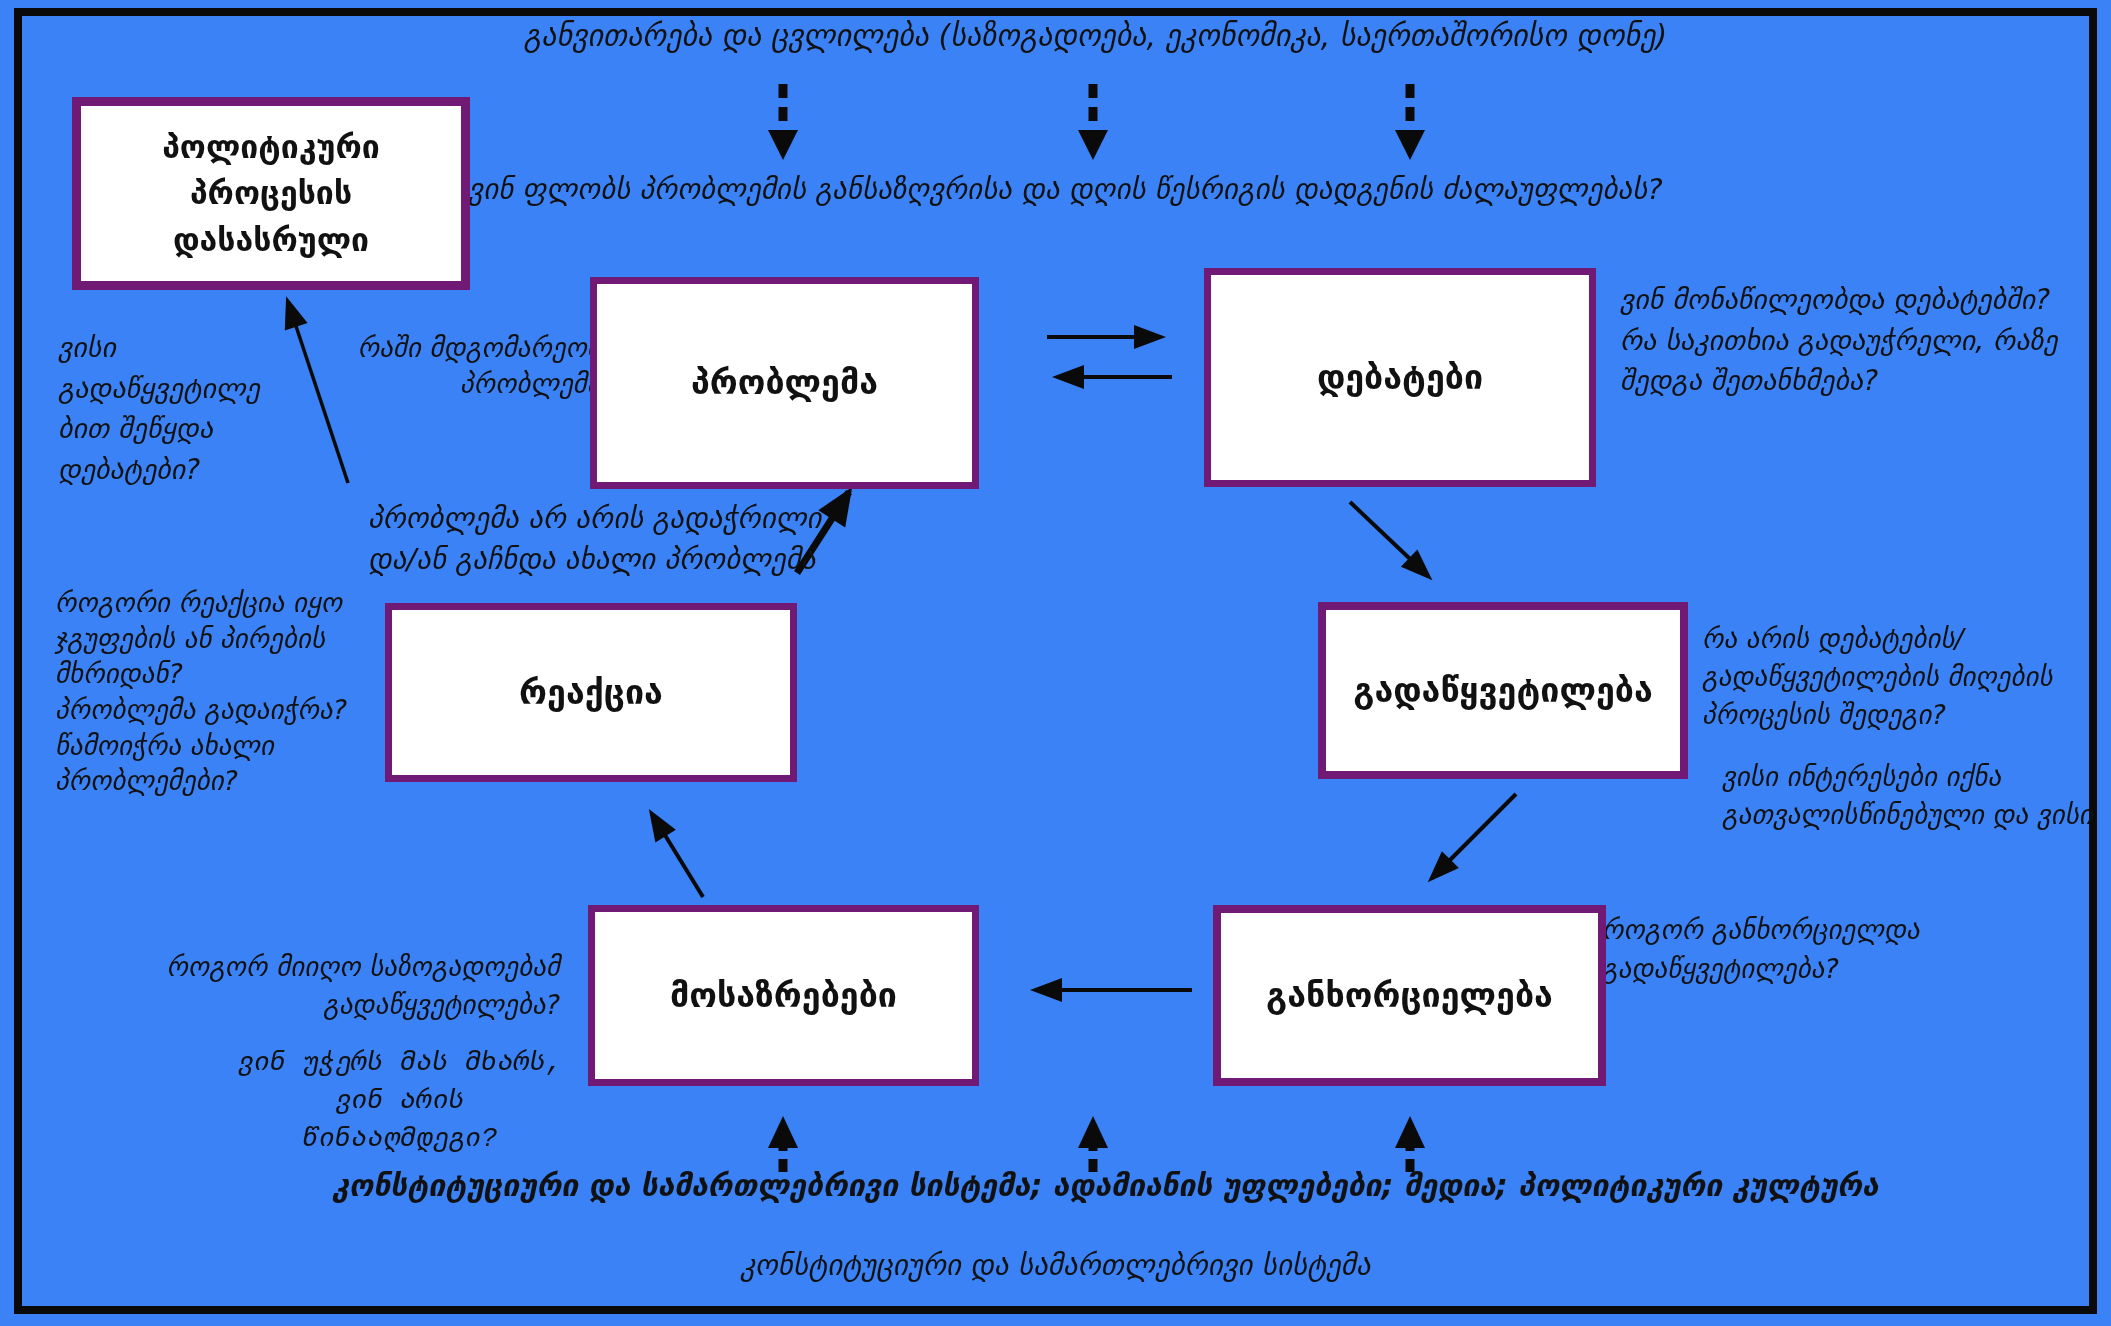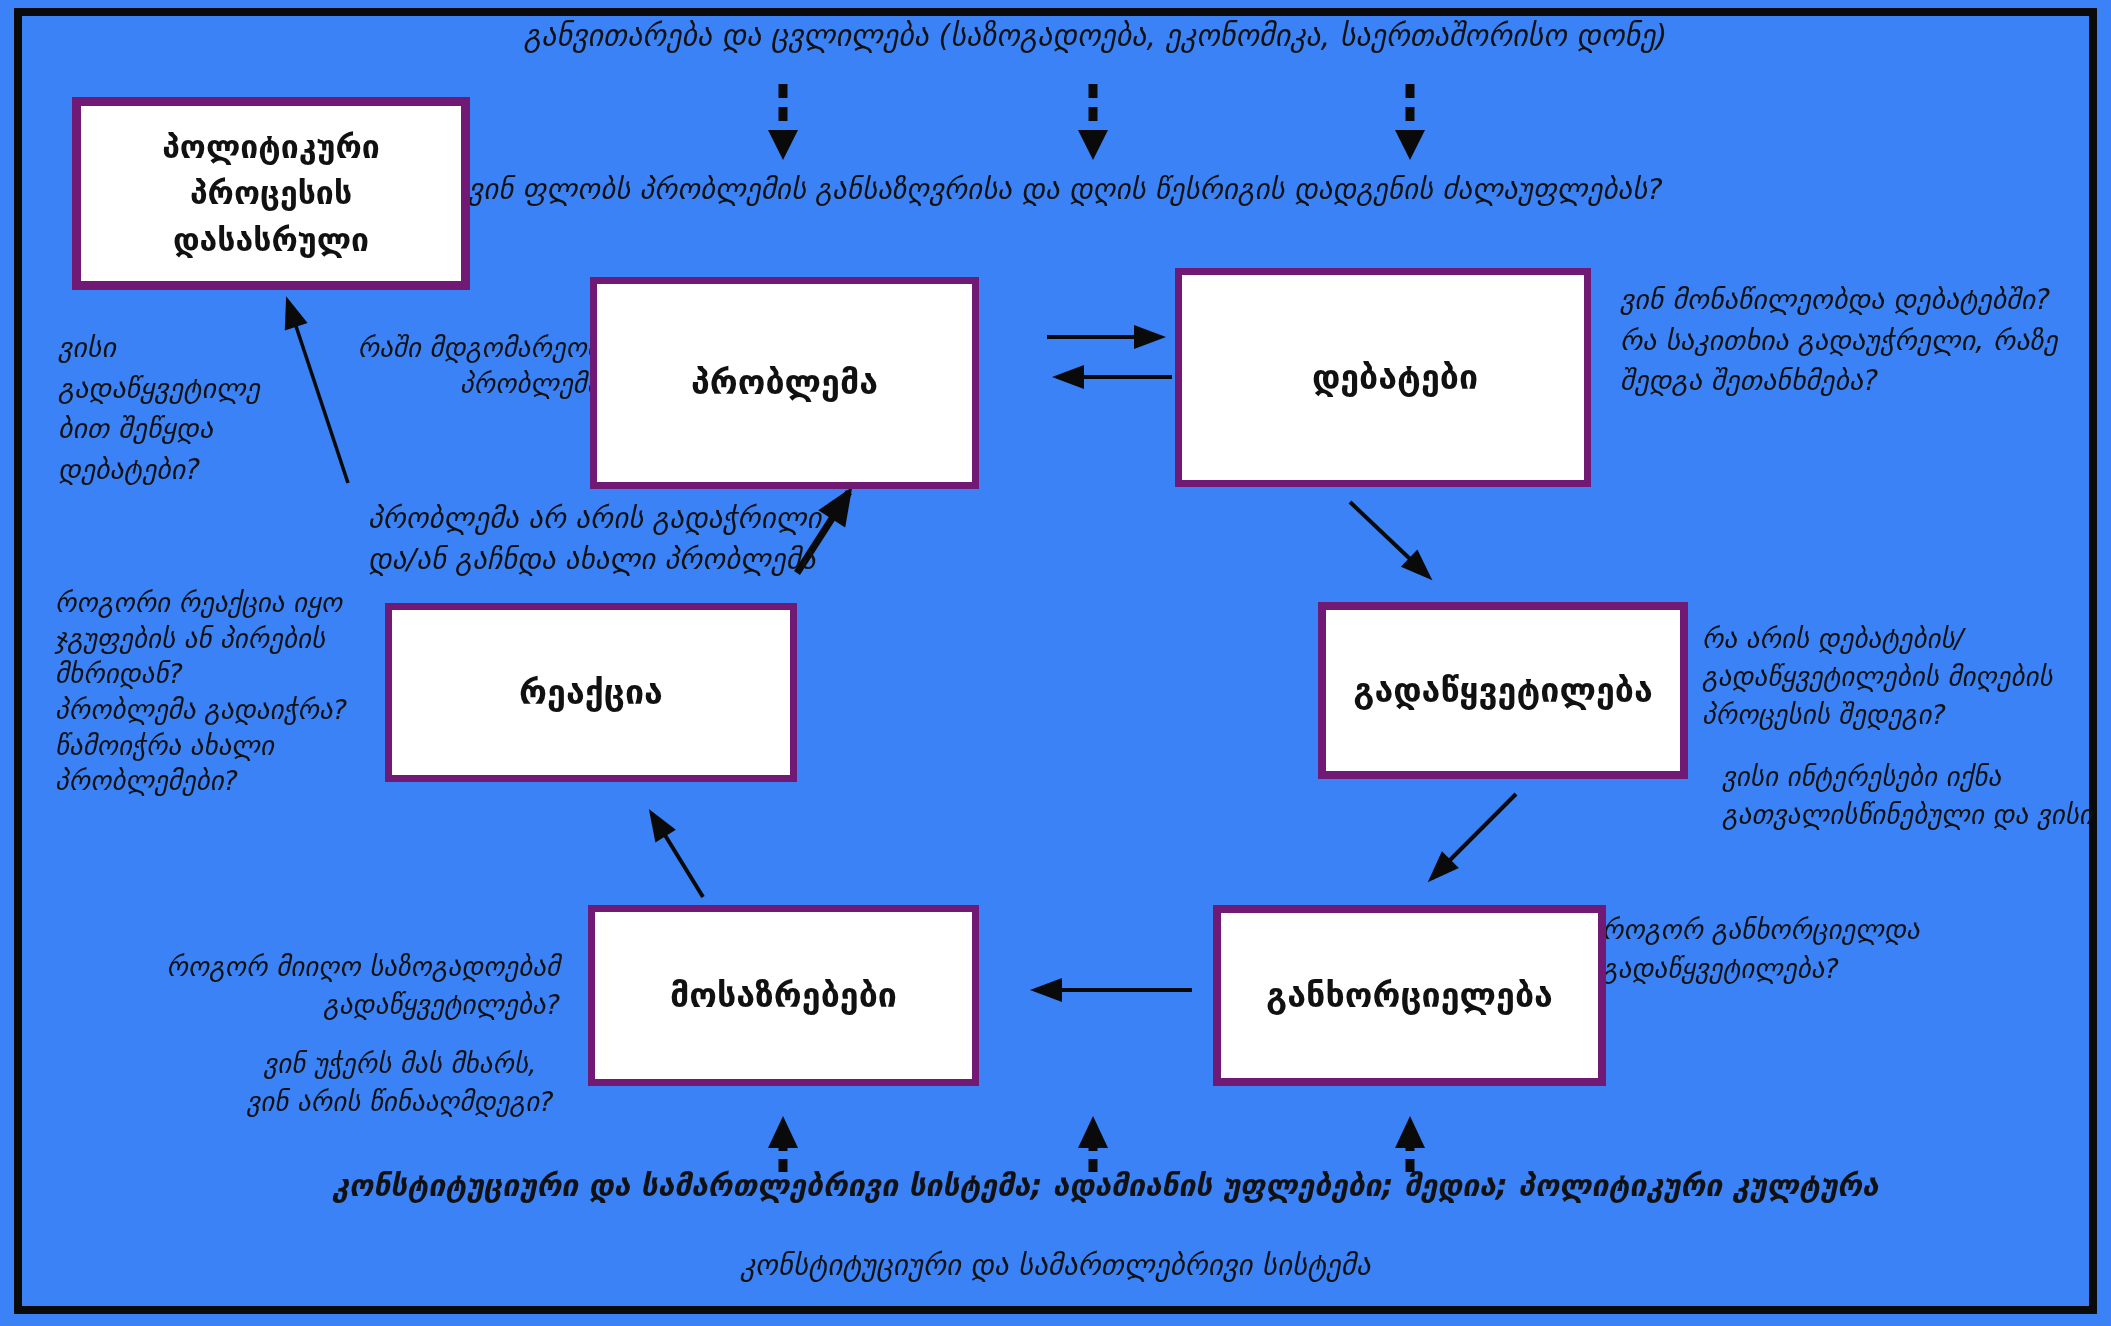--- a/index.html
+++ b/index.html
@@ -56,21 +56,21 @@
   <div class="centerline" style="left:80px;top:18px;width:2031px;font-size:30px;">განვითარება და ცვლილება (საზოგადოება, ეკონომიკა, საერთაშორისო დონე)</div>
 
   <div class="centerline" style="left:20px;top:172px;width:2091px;font-size:29px;">ვინ ფლობს პრობლემის განსაზღვრისა და დღის წესრიგის დადგენის ძალაუფლებას?</div>
 
   <div class="box" style="left:72px;top:97px;width:380px;height:175px;border-width:9px;font-size:32px;">პოლიტიკური
 პროცესის
 დასასრული</div>
 
   <div class="box" style="left:590px;top:277px;width:375px;height:198px;">პრობლემა</div>
 
-  <div class="box" style="left:1175px;top:268px;width:378px;height:205px;padding-left:24px;">დებატები</div>
+  <div class="box" style="left:1204px;top:268px;width:378px;height:205px;">დებატები</div>
 
   <div class="box" style="left:385px;top:603px;width:398px;height:165px;">რეაქცია</div>
 
   <div class="box" style="left:1318px;top:602px;width:354px;height:161px;border-width:8px;">გადაწყვეტილება</div>
 
   <div class="box" style="left:588px;top:905px;width:377px;height:167px;">მოსაზრებები</div>
 
   <div class="box" style="left:1213px;top:905px;width:377px;height:165px;border-width:8px;">განხორციელება</div>
 
   <div class="note" style="left:58px;top:328px;width:250px;font-size:28px;line-height:1.45;">ვისი
@@ -94,21 +94,21 @@
 
   <div class="note" style="left:1722px;top:758px;width:440px;font-size:27px;line-height:1.4;">ვისი ინტერესები იქნა
 გათვალისწინებული და ვისი</div>
 
   <div class="note" style="left:1602px;top:910px;width:430px;font-size:27px;line-height:1.45;">როგორ განხორციელდა
 გადაწყვეტილება?</div>
 
   <div class="note" style="left:160px;top:948px;width:400px;text-align:right;font-size:27px;line-height:1.4;">როგორ მიიღო საზოგადოებამ
 გადაწყვეტილება?</div>
 
-  <div class="note" style="left:230px;top:1045px;width:340px;text-align:center;font-size:27px;line-height:1.4;">ვინ უჭერს მას მხარს,
+  <div class="note" style="left:230px;top:1045px;width:340px;text-align:center;font-size:27px;line-height:1.4;font-family:Liberation Mono, monospace;">ვინ უჭერს მას მხარს,
 ვინ არის წინააღმდეგი?</div>
 
   <div class="note" style="left:55px;top:585px;width:310px;font-size:27px;line-height:1.32;">როგორი რეაქცია იყო
 ჯგუფების ან პირების
 მხრიდან?
 პრობლემა გადაიჭრა?
 წამოიჭრა ახალი
 პრობლემები?</div>
 
   <div class="centerline" style="left:100px;top:1168px;width:2011px;font-size:30px;font-weight:bold;">კონსტიტუციური და სამართლებრივი სისტემა; ადამიანის უფლებები; მედია; პოლიტიკური კულტურა</div>

